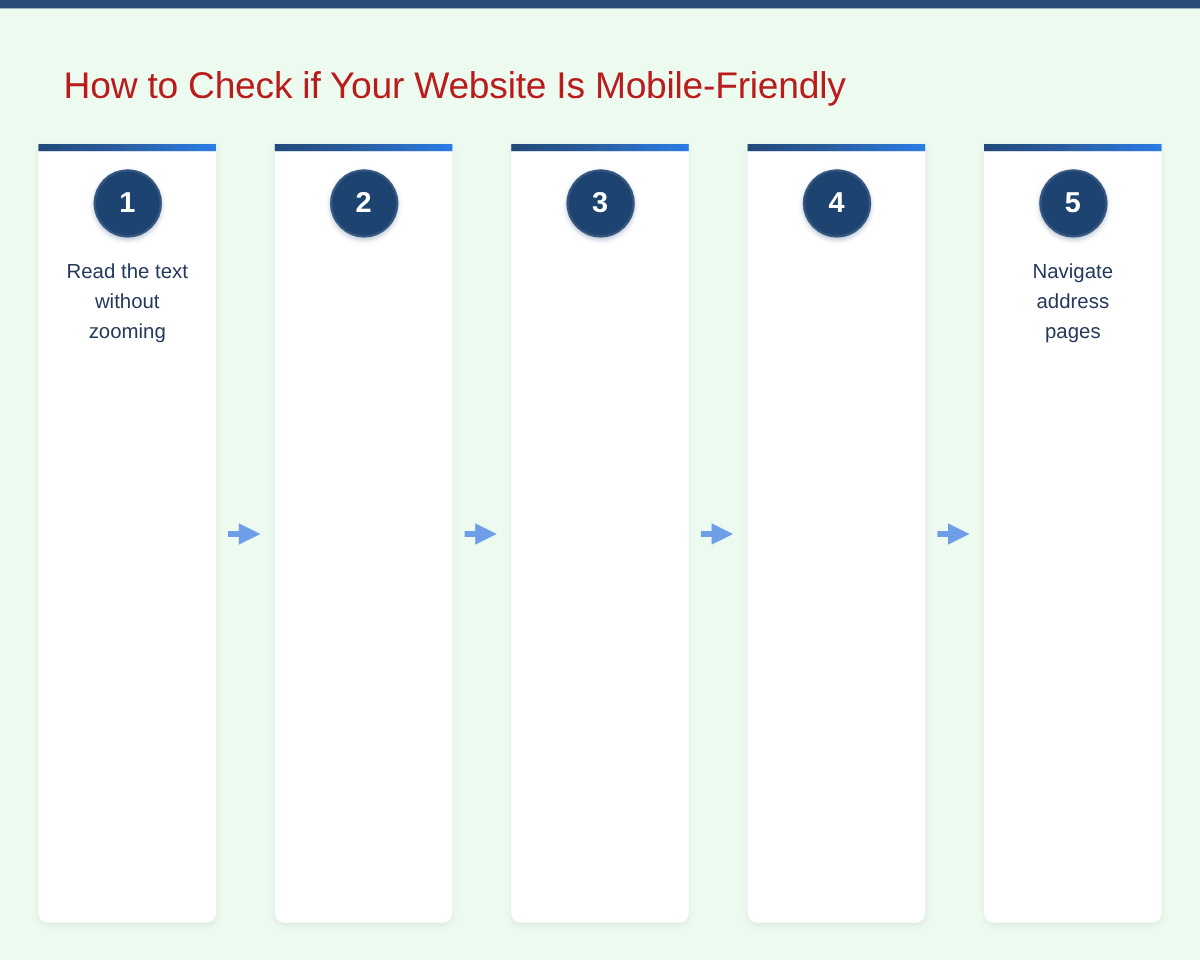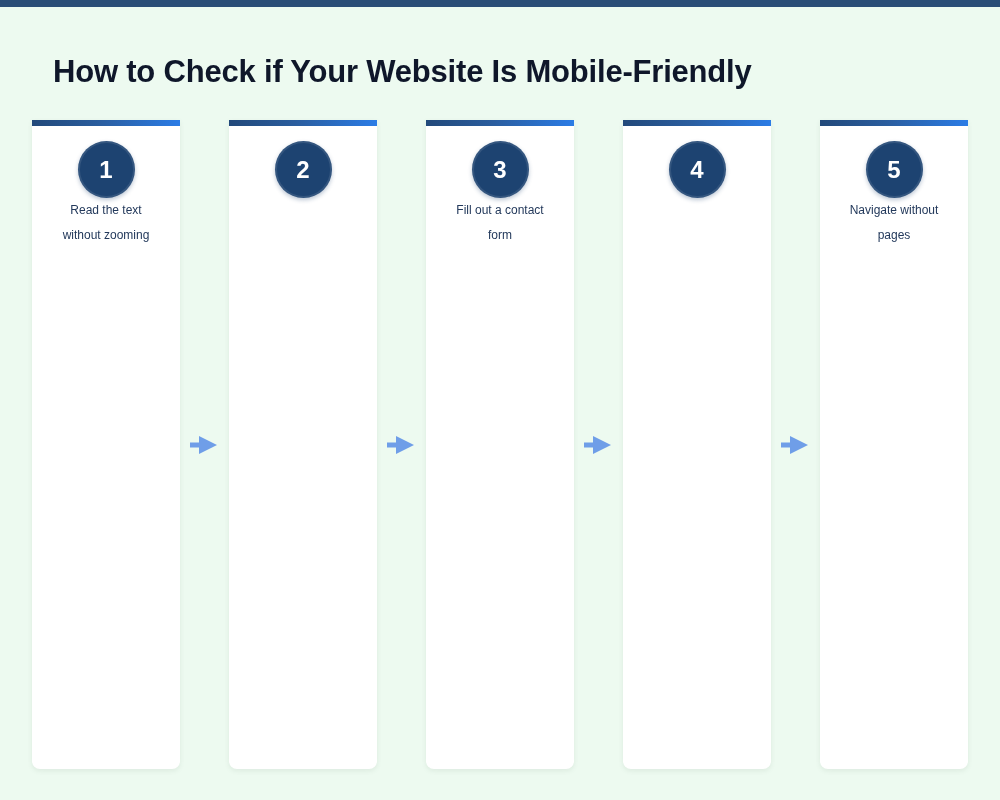--- a/index.html
+++ b/index.html
@@ -24,22 +24,22 @@
     height: 7px;
     background: #2a4d77;
   }
 
   
   .page-title {
     position: absolute;
     top: 33px;
     left: 53px;
     font-size: 31px;
-    font-weight: bold;
-    color: #0f172a;
+    font-weight: normal;
+    color: #b91c1c;
     letter-spacing: -0.2px;
     white-space: nowrap;
   }
 
   
   .flow {
     position: absolute;
     top: 120px;
     left: 32px;
     width: 936px;
@@ -86,23 +86,24 @@
     box-shadow: inset 0 0 0 2px rgba(255,255,255,0.10), 0 2px 4px rgba(29,67,113,0.30);
     display: flex;
     align-items: center;
     justify-content: center;
     color: #ffffff;
     font-size: 24px;
     font-weight: bold;
   }
 
   .card-text {
+    margin-top: 16px;
     width: 110px;
     text-align: center;
-    font-size: 12px;
+    font-size: 17px;
     line-height: 25px;
     color: #23395b;
   }
 
   
   .arrow {
     position: absolute;
     top: 313px;
     width: 28px;
     height: 24px;
@@ -154,21 +155,20 @@
   <div class="arrow arrow-2">
     <svg width="28" height="24" viewBox="0 0 28 24">
       <path d="M0 9.5 H9 V3 L27 12 L9 21 V14.5 H0 Z" fill="#6f9ee8"></path>
     </svg>
   </div>
 
   <div class="card card-3">
     <div class="card-accent"></div>
     <div class="card-inner">
       <div class="badge">3</div>
-      <div class="card-text">Fill out a contact form</div>
     </div>
   </div>
 
   <div class="arrow arrow-3">
     <svg width="28" height="24" viewBox="0 0 28 24">
       <path d="M0 9.5 H9 V3 L27 12 L9 21 V14.5 H0 Z" fill="#6f9ee8"></path>
     </svg>
   </div>
 
   <div class="card card-4">
@@ -181,17 +181,17 @@
   <div class="arrow arrow-4">
     <svg width="28" height="24" viewBox="0 0 28 24">
       <path d="M0 9.5 H9 V3 L27 12 L9 21 V14.5 H0 Z" fill="#6f9ee8"></path>
     </svg>
   </div>
 
   <div class="card card-5">
     <div class="card-accent"></div>
     <div class="card-inner">
       <div class="badge">5</div>
-      <div class="card-text">Navigate without pages</div>
+      <div class="card-text">Navigate address pages</div>
     </div>
   </div>
 
 </div>
 
 </body></html>

